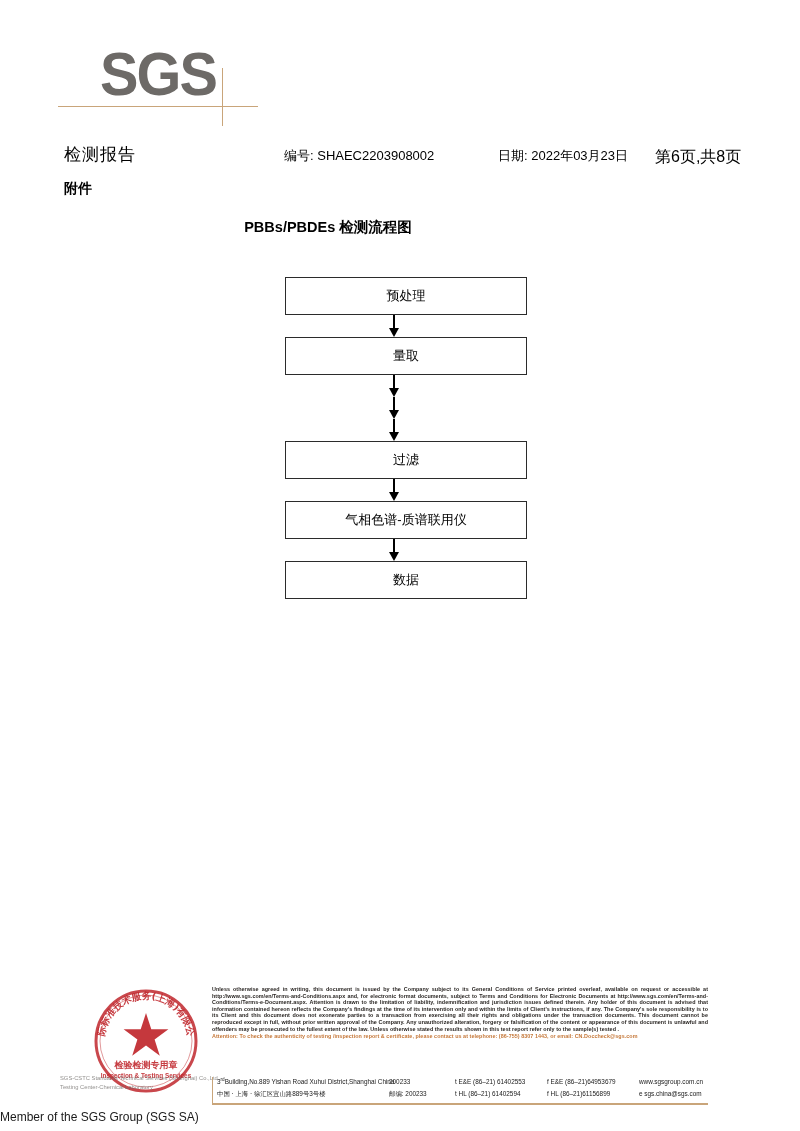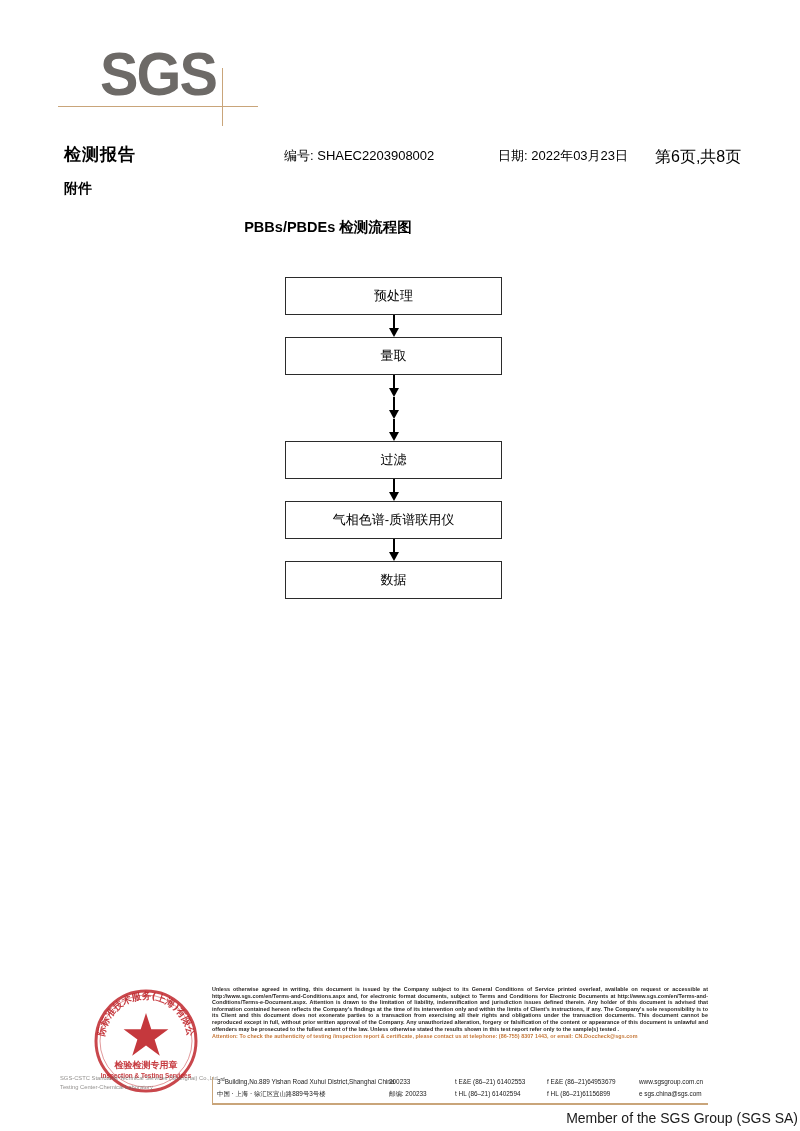--- a/index.html
+++ b/index.html
@@ -54,21 +54,21 @@
     height: 58px;
     background: #c9a57a;
   }
 
   
   .hdr-title {
     position: absolute;
     left: 64px;
     top: 143px;
     font-size: 17px;
-    font-weight: bold;
+    font-weight: normal;
     letter-spacing: 1px;
     text-align: center;
   }
   .hdr-attach {
     position: absolute;
     left: 64px;
     top: 180px;
     font-size: 14px;
     font-weight: bold;
   }
@@ -105,21 +105,21 @@
     position: absolute;
     left: 285px;
     top: 277px;
     width: 217px;
   }
   .flow-step {
     position: relative;
   }
   .flow-box {
     box-sizing: border-box;
-    width: 217px;
+    width: 242px;
     height: 38px;
     border: 1.3px solid #2b2b2b;
     background: #ffffff;
     display: flex;
     align-items: center;
     justify-content: center;
     font-size: 13px;
     color: #000;
   }
   .flow-arrow {
@@ -208,22 +208,22 @@
     top: 1103px;
     width: 496px;
     height: 1.6px;
     background: #c9a57a;
   }
   .member {
     position: absolute;
     left: 0;
     top: 1110px;
     width: 798px;
-    text-align: right;
-    font-size: 14px;
+    text-align: left;
+    font-size: 12px;
     color: #1a1a1a;
   }
 </style>
 </head>
 <body>
 
 <div class="logo-block">
   <div class="logo-hline"></div>
   <div class="logo-vline"></div>
   <div class="logo-text">SGS</div>

